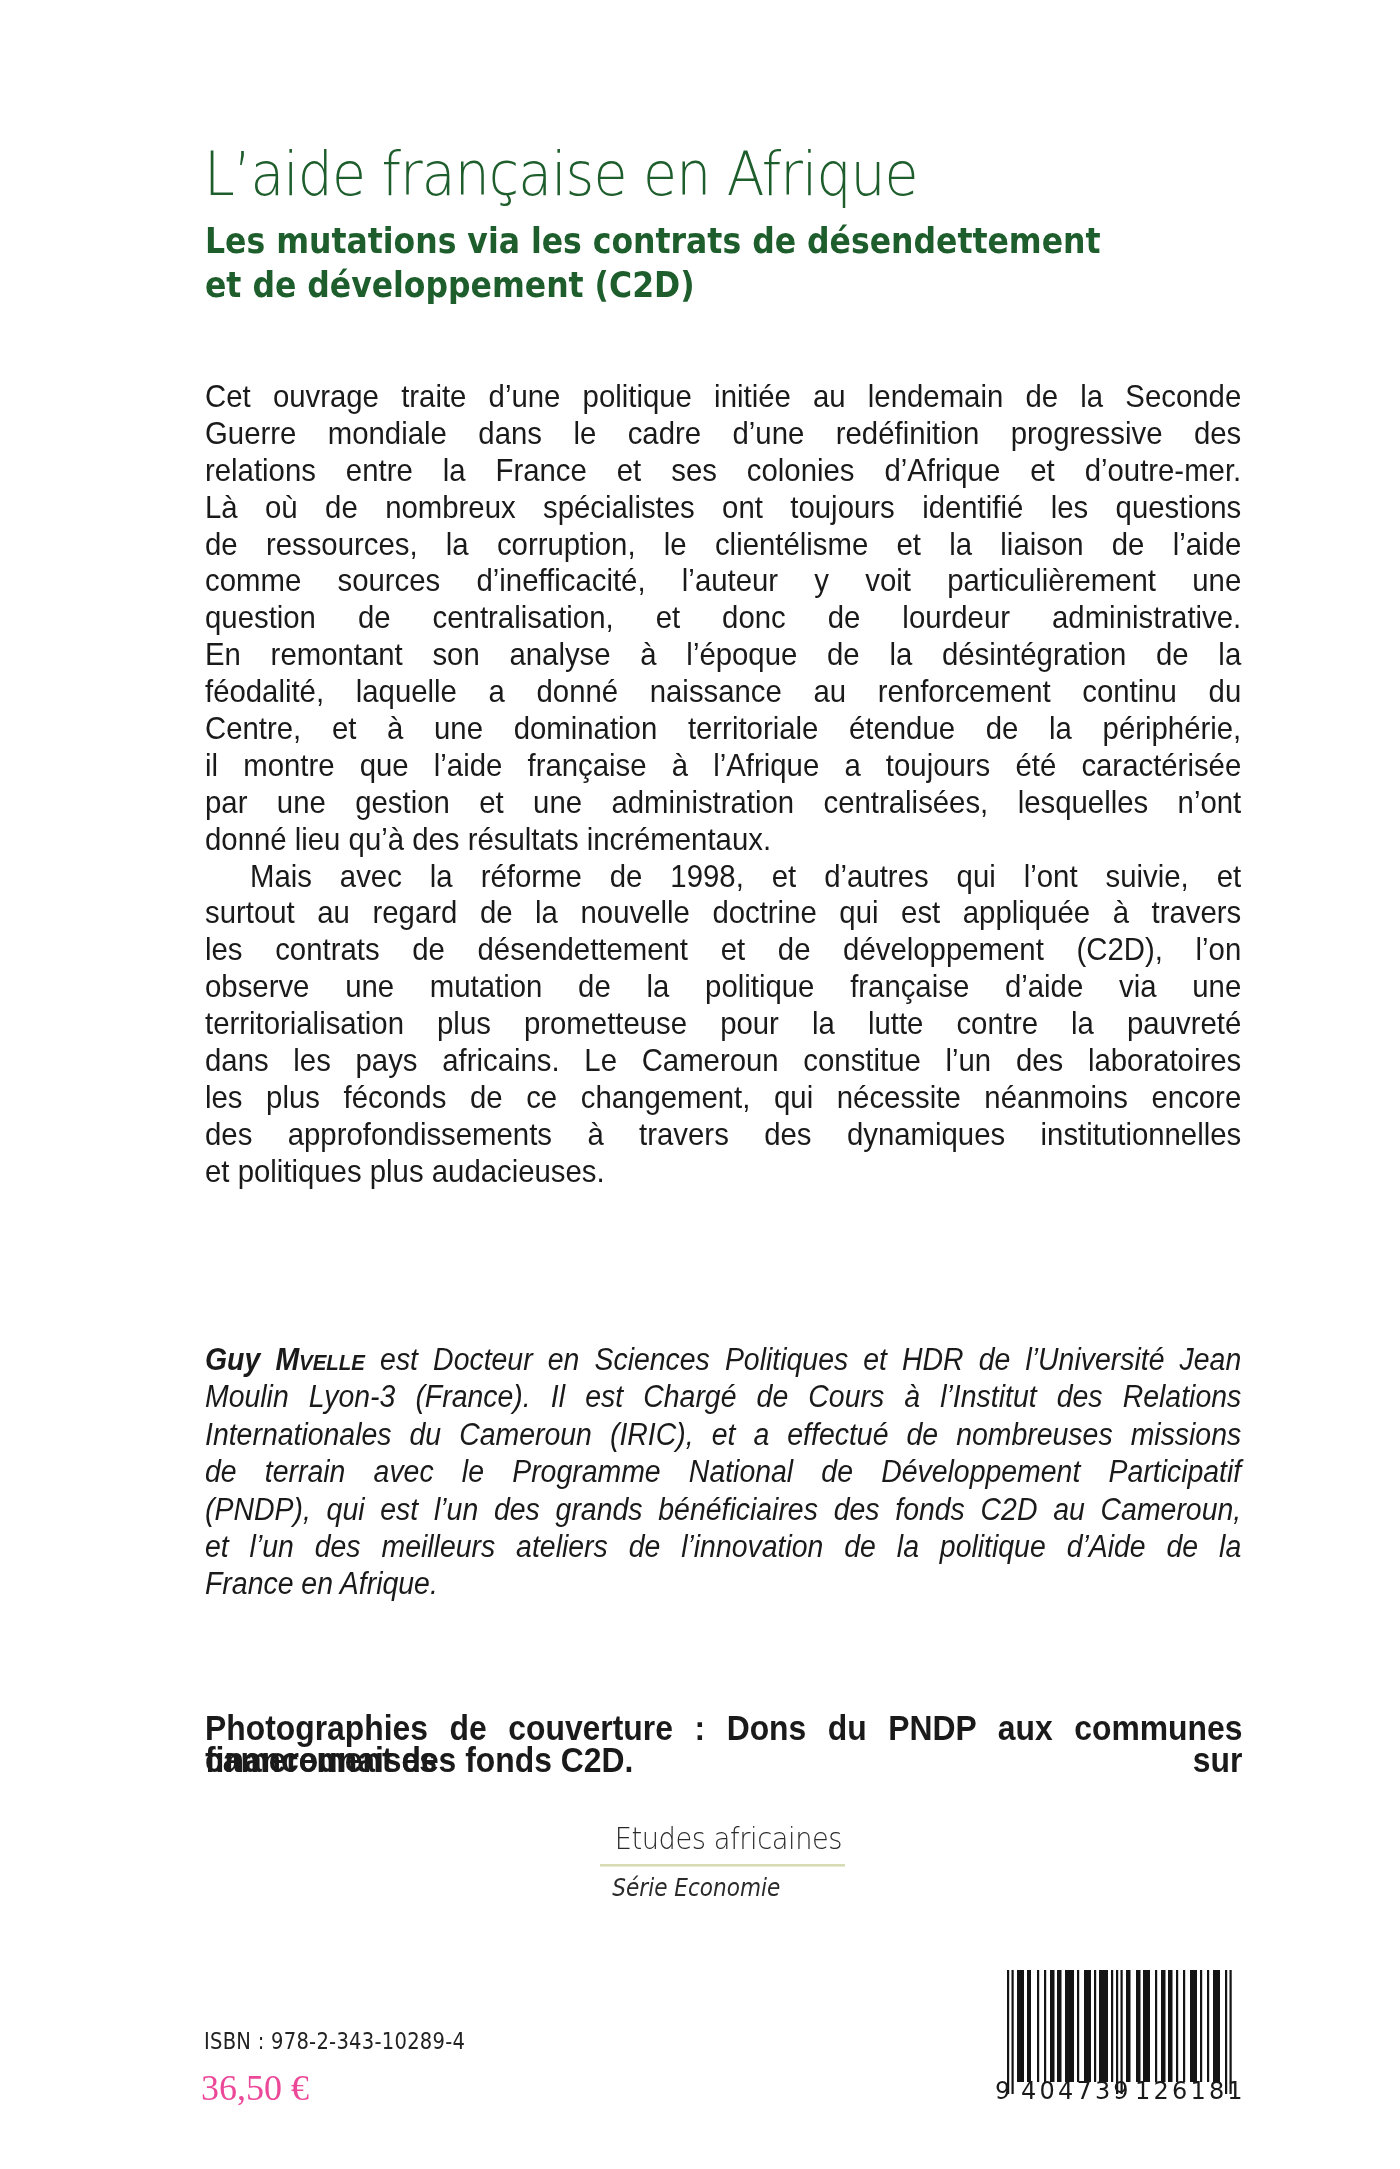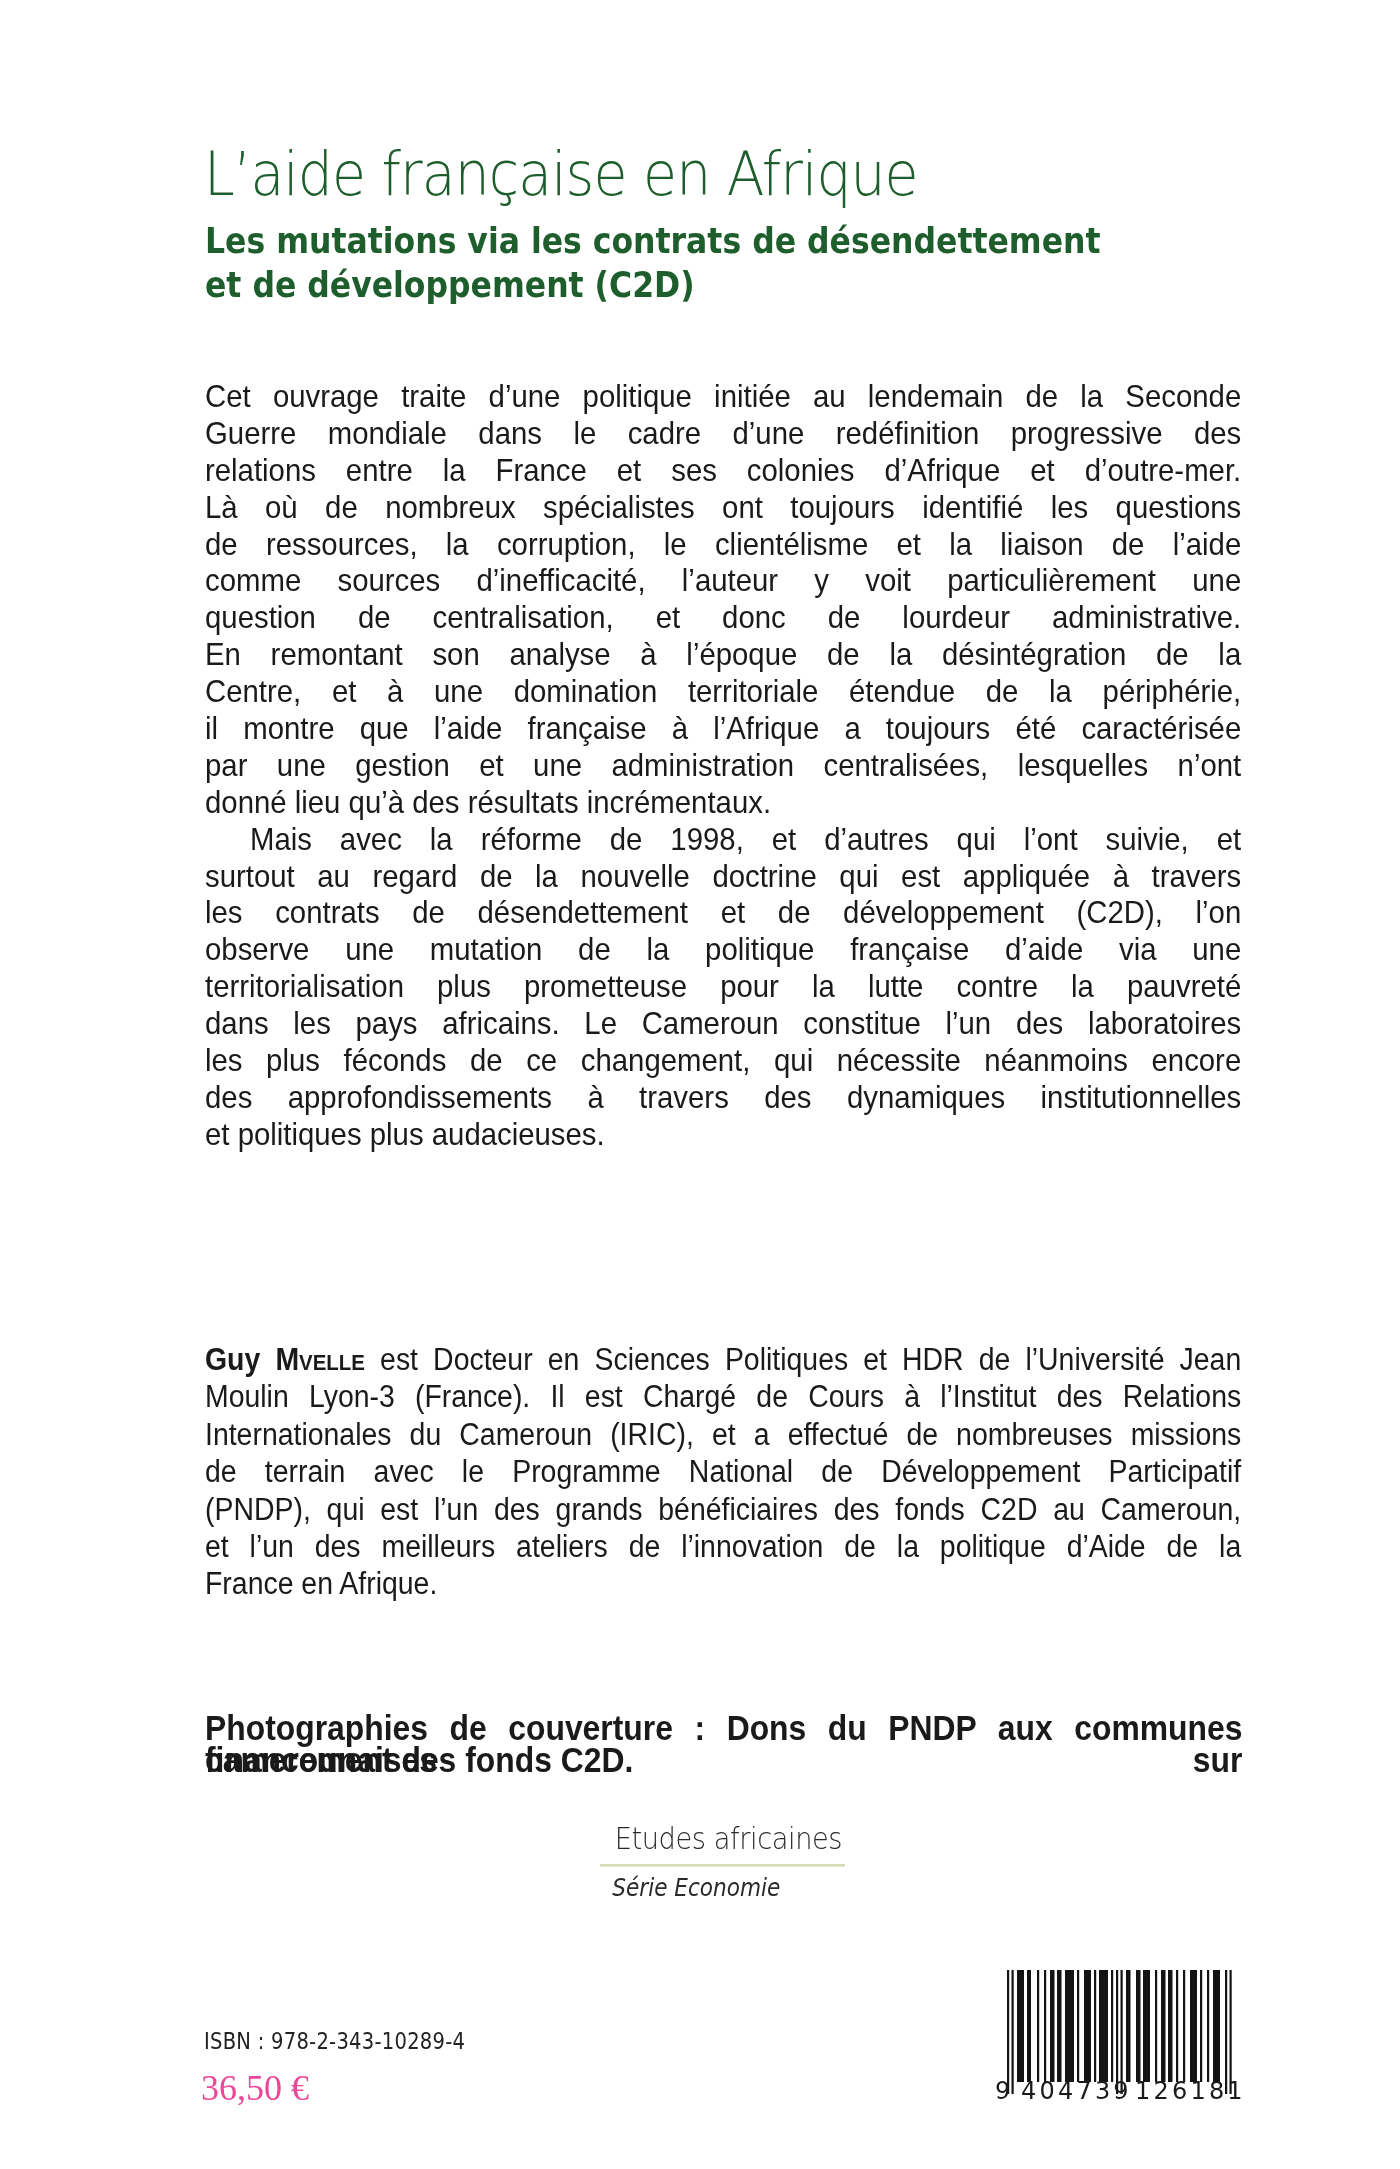--- a/index.html
+++ b/index.html
@@ -47,21 +47,21 @@
     transform-origin: left center;
     text-align: justify;
     text-align-last: justify;
     white-space: normal;
   }
   .line.last .inner { text-align-last: left; }
   .line.indent .inner { text-indent: 49px; }
 
   .body-text { top: 378px; }
   .bio { top: 1341px; }
-  .bio .line { height: 37.4px; line-height: 37.4px; font-size: 31px; }
+  .bio .line { font-style: italic; height: 37.4px; line-height: 37.4px; font-size: 31px; }
   .bio .author-name { font-weight: bold; }
   .bio .author-sc { font-weight: bold; font-size: 0.72em; text-transform: uppercase; }
 
   .credits { top: 1712px; }
   .credits .line { font-size: 35px; height: 32px; line-height: 32px; font-weight: bold; }
   .credits .line .inner { width: 1140px; transform: scaleX(0.91); }
 
   
   .series { left: 600px; top: 1818px; width: 245px; text-align: left; }
   .series-name {
@@ -128,20 +128,21 @@
 <div class="abs col body-text">
   <div>
     <div class="line"><span class="inner">Cet ouvrage traite d’une politique initiée au lendemain de la Seconde</span></div>
     <div class="line"><span class="inner">Guerre mondiale dans le cadre d’une redéfinition progressive des</span></div>
     <div class="line"><span class="inner">relations entre la France et ses colonies d’Afrique et d’outre-mer.</span></div>
     <div class="line"><span class="inner">Là où de nombreux spécialistes ont toujours identifié les questions</span></div>
     <div class="line"><span class="inner">de ressources, la corruption, le clientélisme et la liaison de l’aide</span></div>
     <div class="line"><span class="inner">comme sources d’inefficacité, l’auteur y voit particulièrement une</span></div>
     <div class="line"><span class="inner">question de centralisation, et donc de lourdeur administrative.</span></div>
     <div class="line"><span class="inner">En remontant son analyse à l’époque de la désintégration de la</span></div>
+    <div class="line"><span class="inner">féodalité, laquelle a donné naissance au renforcement continu du</span></div>
     <div class="line"><span class="inner">Centre, et à une domination territoriale étendue de la périphérie,</span></div>
     <div class="line"><span class="inner">il montre que l’aide française à l’Afrique a toujours été caractérisée</span></div>
     <div class="line"><span class="inner">par une gestion et une administration centralisées, lesquelles n’ont</span></div>
     <div class="line last"><span class="inner">donné lieu qu’à des résultats incrémentaux.</span></div>
   </div>
   <div>
     <div class="line indent"><span class="inner">Mais avec la réforme de 1998, et d’autres qui l’ont suivie, et</span></div>
     <div class="line"><span class="inner">surtout au regard de la nouvelle doctrine qui est appliquée à travers</span></div>
     <div class="line"><span class="inner">les contrats de désendettement et de développement (C2D), l’on</span></div>
     <div class="line"><span class="inner">observe une mutation de la politique française d’aide via une</span></div>

